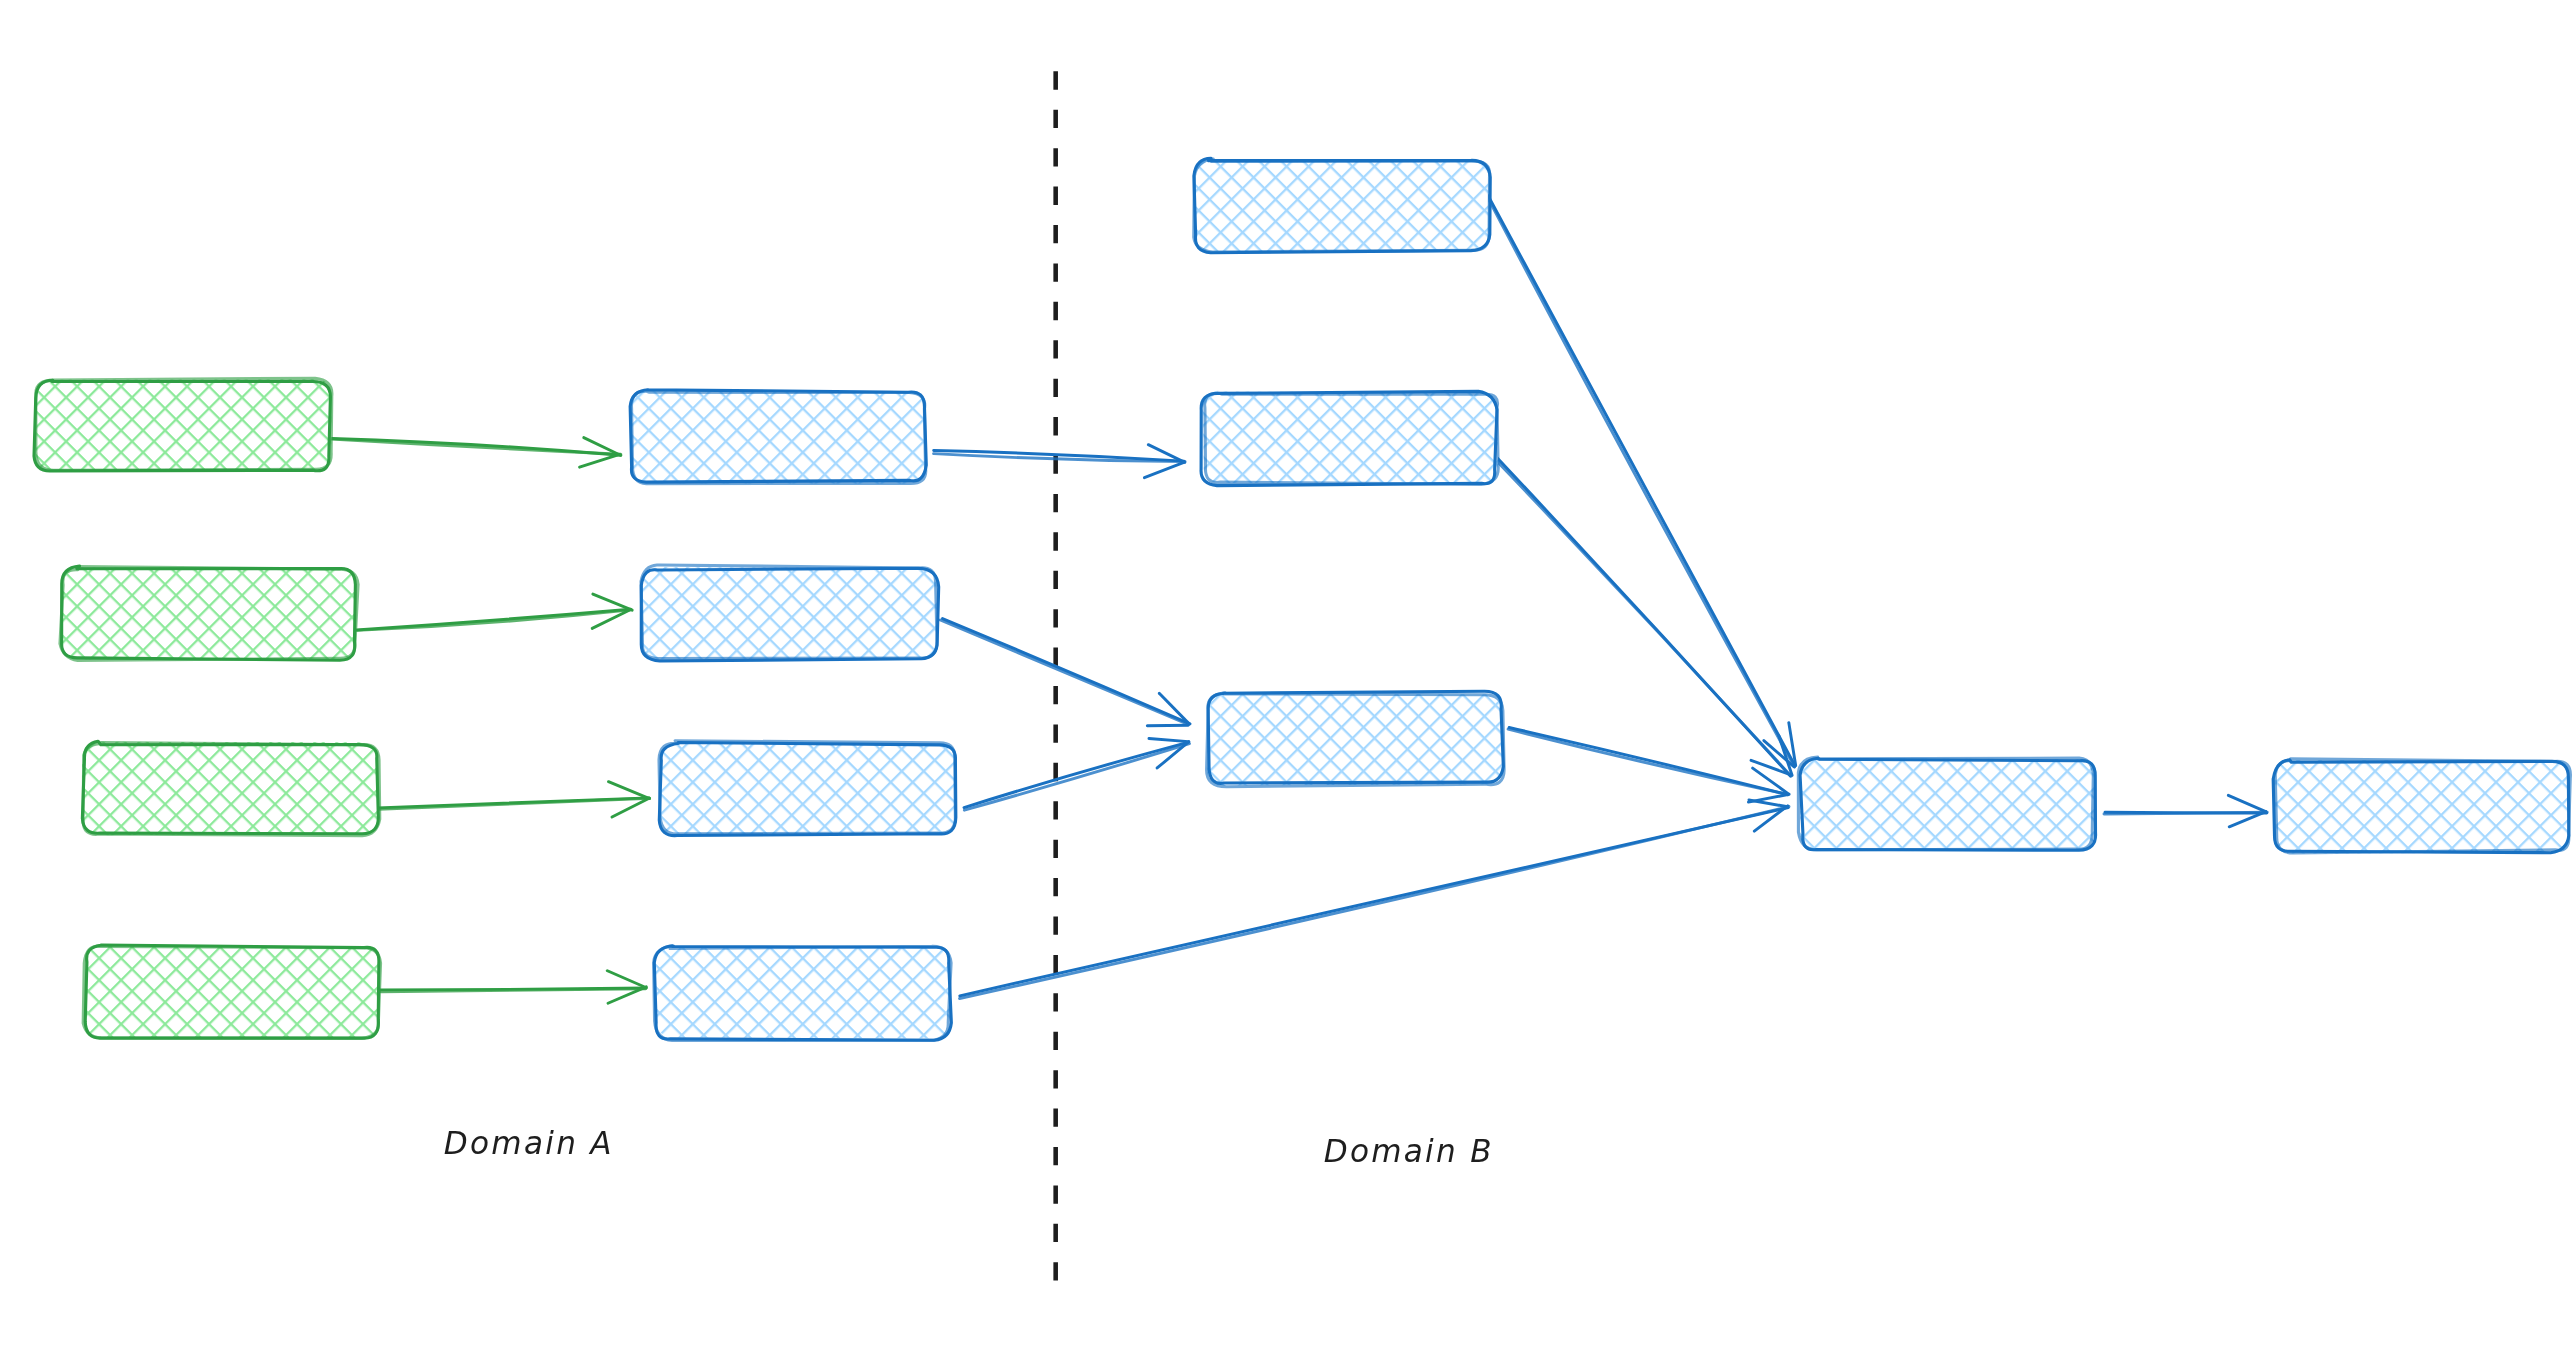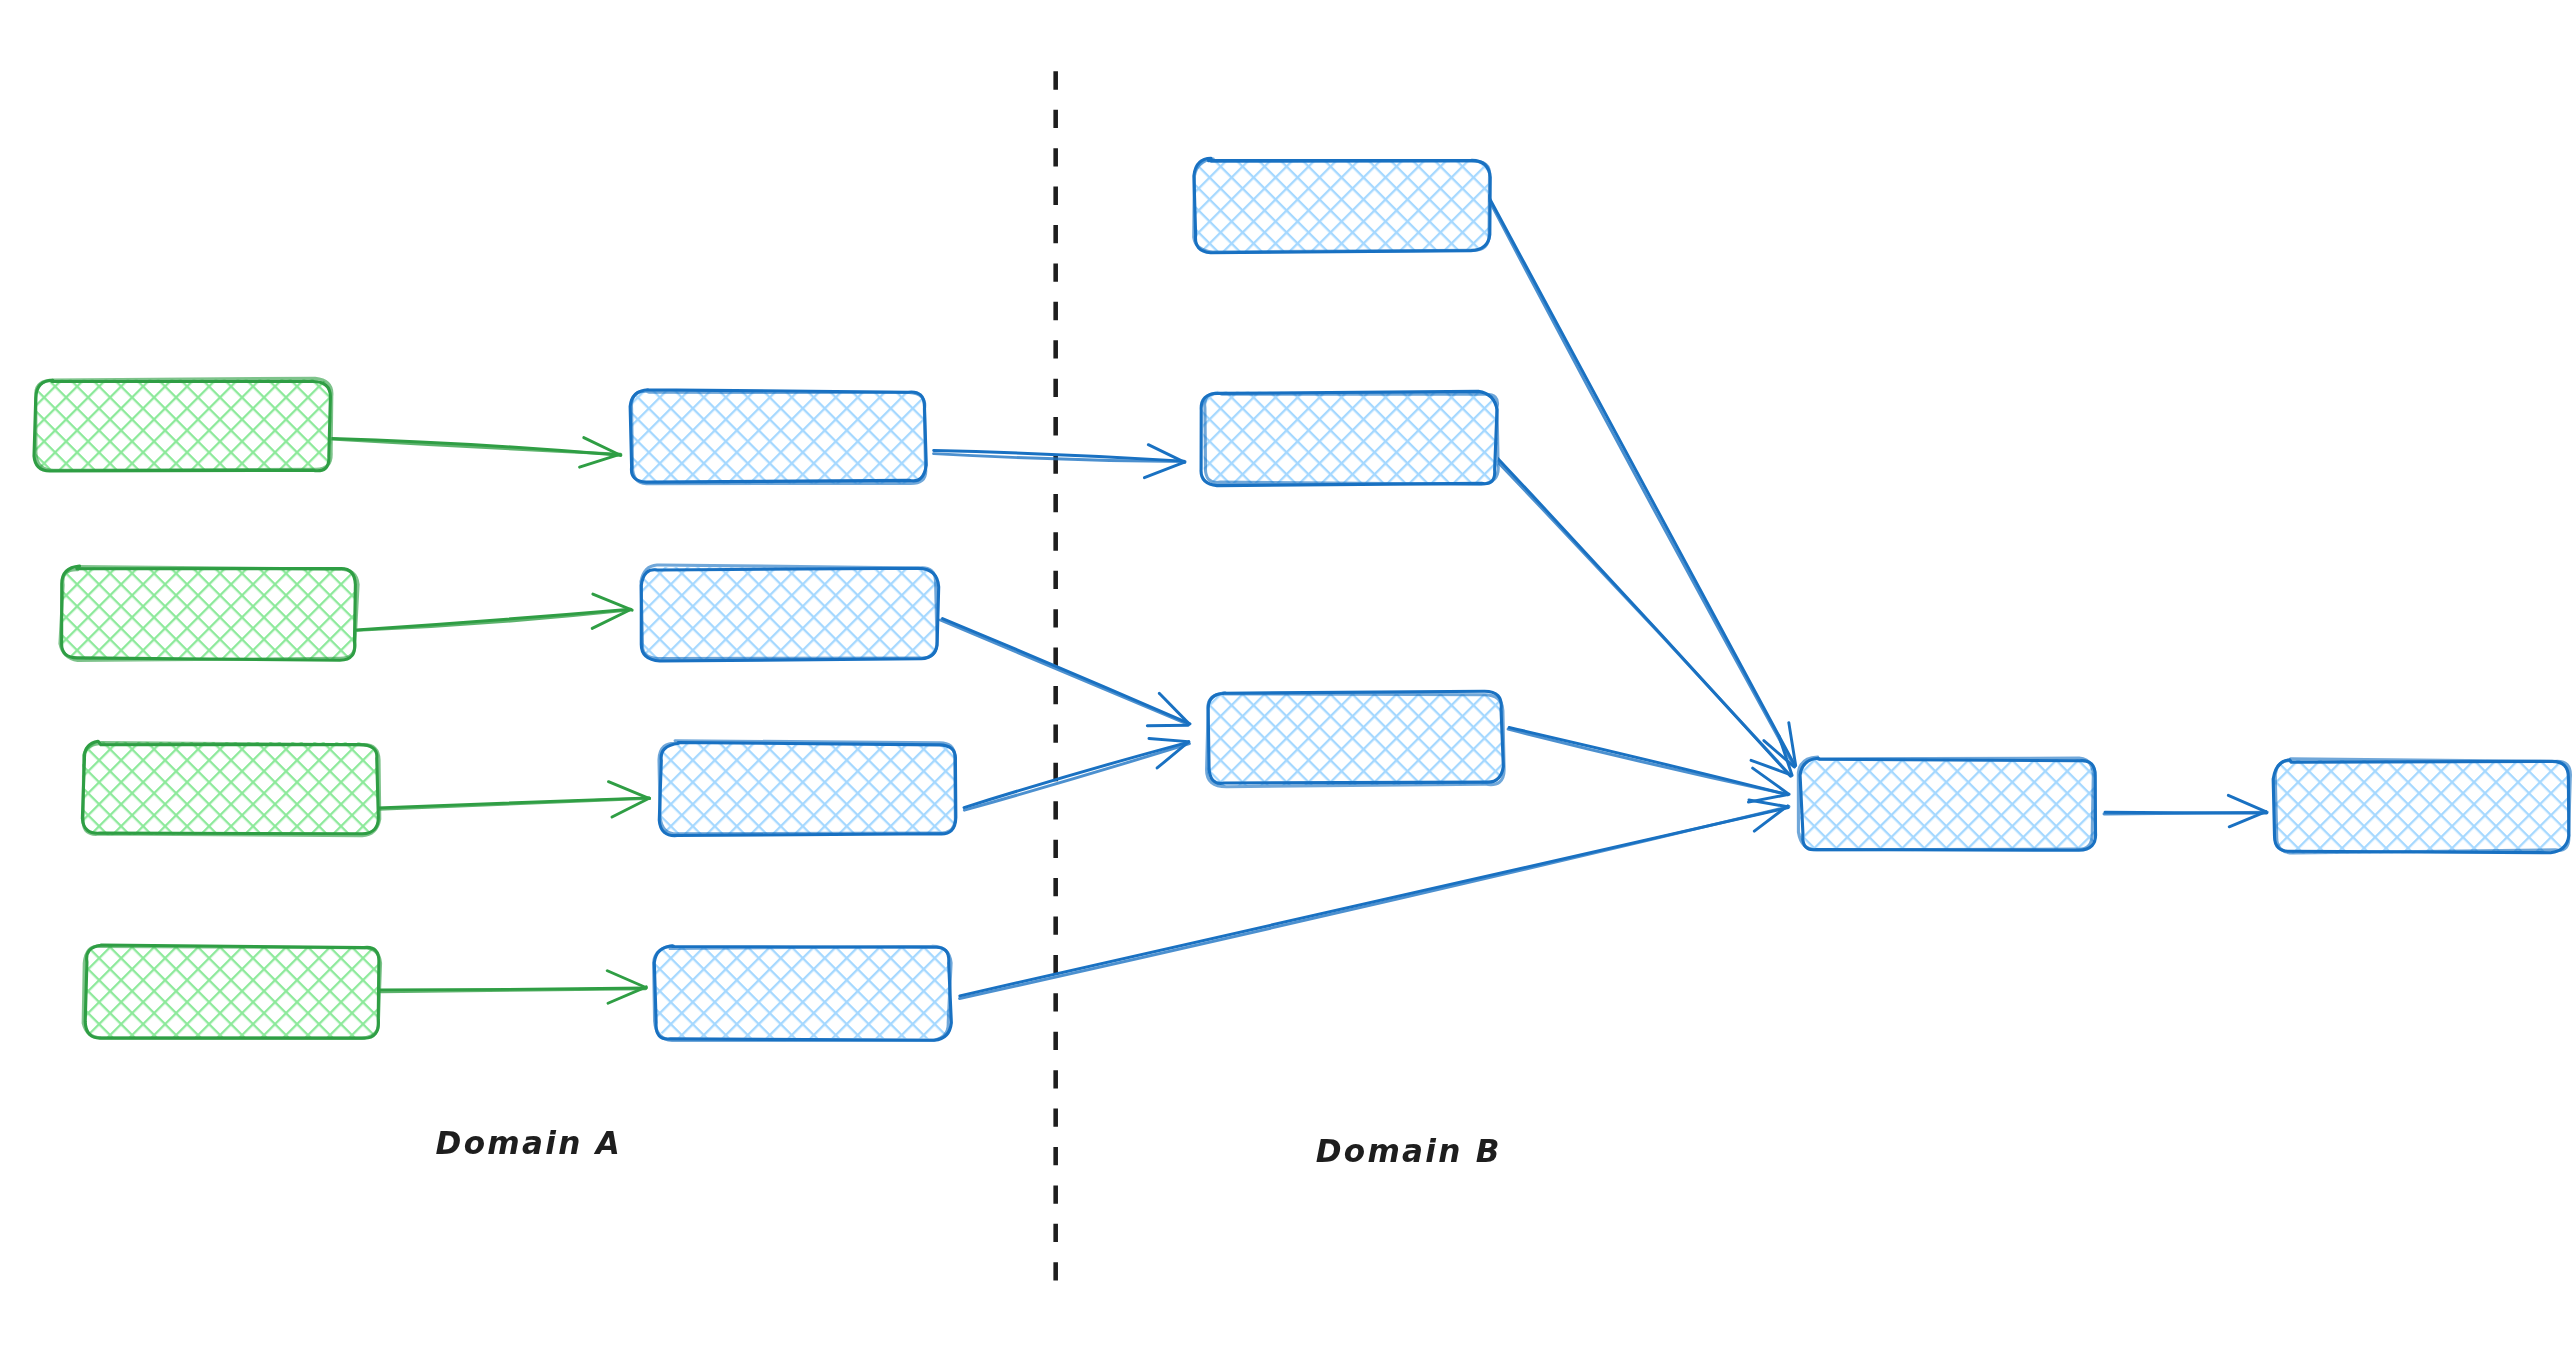--- a/index.html
+++ b/index.html
@@ -11,21 +11,20 @@
     width: 2576px;
     height: 1372px;
     overflow: hidden;
     font-family: "DejaVu Sans", sans-serif;
   }
   #canvas-root {
     position: relative;
     width: 2226px;
     height: 1372px;
     background: #ffffff;
-    font-weight: bold;
   }
   #diagram-svg {
     position: absolute;
     inset: 0;
     width: 2576px;
     height: 1372px;
     display: block;
   }
   .domain-label {
     font-family: "DejaVu Sans", sans-serif;

